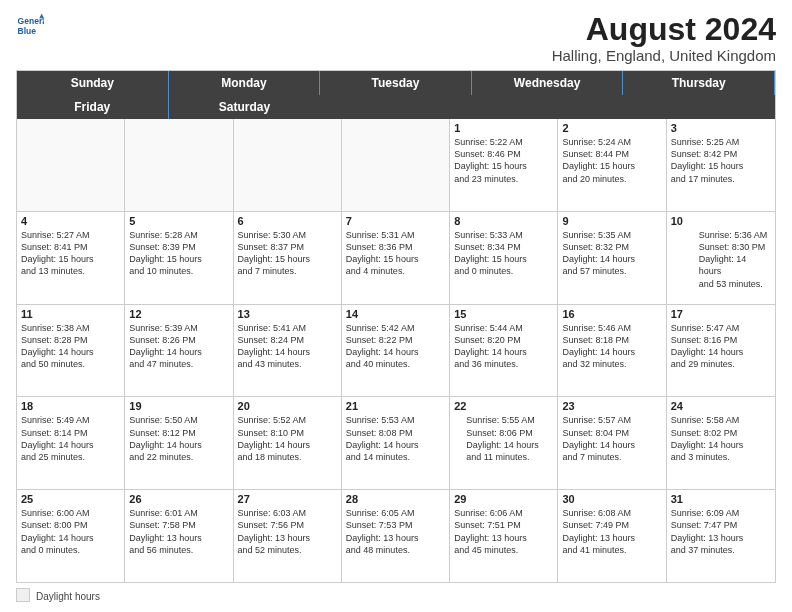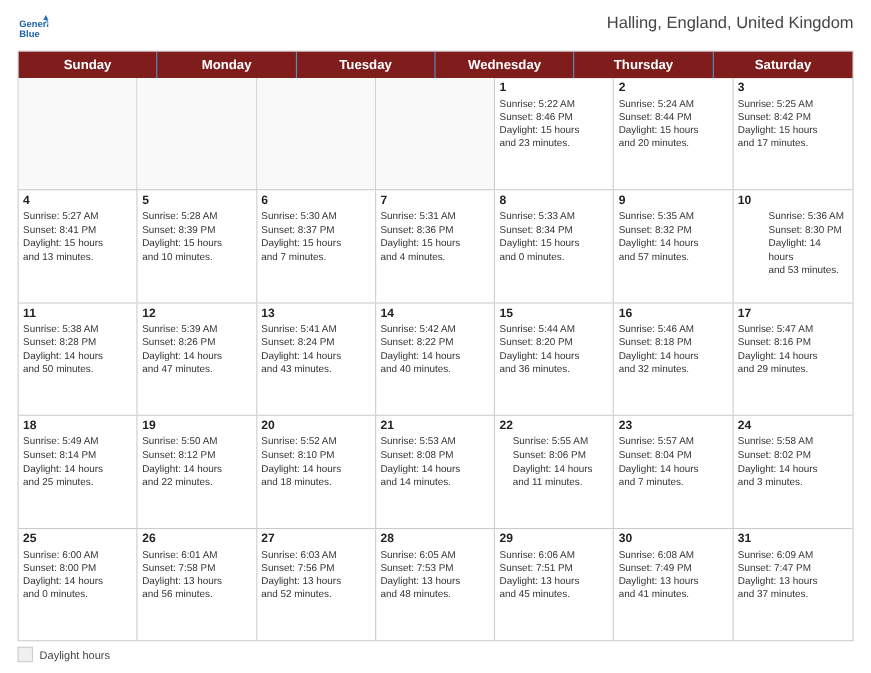--- a/index.html
+++ b/index.html
@@ -47,22 +47,22 @@
       font-weight: normal;
     }
     .calendar {
       flex: 1;
       display: flex;
       flex-direction: column;
       border: 1px solid #ccc;
     }
     .cal-header {
       display: grid;
-      grid-template-columns: repeat(6, 1fr);
-      background: #7f1d1d;
+      grid-template-columns: repeat(5, 1fr);
+      background: #404040;
     }
     .cal-header-cell {
       color: #fff;
       font-size: 12px;
       font-weight: bold;
       text-align: center;
       padding: 5px 2px;
       border-right: 1px solid #5090c8;
     }
     .cal-header-cell:last-child { border-right: none; }
@@ -121,31 +121,33 @@
   <div class="header">
     <div class="logo">
       <svg class="logo-icon" viewBox="0 0 36 36">
         <text x="2" y="16" font-size="11" font-weight="bold" fill="#1a5fa8" font-family="Arial">General</text>
         <text x="2" y="28" font-size="11" font-weight="bold" fill="#1a5fa8" font-family="Arial">Blue</text>
         <polygon points="30,8 36,8 33,2" fill="#2a6db5"></polygon>
         <polygon points="32,10 36,10 36,6" fill="#4a9ad4"></polygon>
       </svg>
     </div>
     <div class="title-block">
+      <div class="month-title">August 2024</div>
       <div class="location">Halling, England, United Kingdom</div>
     </div>
   </div>
 
   <div class="calendar">
     <div class="cal-header">
       <div class="cal-header-cell">Sunday</div>
       <div class="cal-header-cell">Monday</div>
       <div class="cal-header-cell">Tuesday</div>
       <div class="cal-header-cell">Wednesday</div>
       <div class="cal-header-cell">Thursday</div>
+      <div class="cal-header-cell">Friday</div>
       <div class="cal-header-cell">Saturday</div>
     </div>
     <div class="cal-body" id="cal-body">
     <div class="cal-row">
           <div class="cal-cell empty"></div>
           <div class="cal-cell empty"></div>
           <div class="cal-cell empty"></div>
           <div class="cal-cell empty"></div>
           <div class="cal-cell">
             <div class="day-num">1</div>

